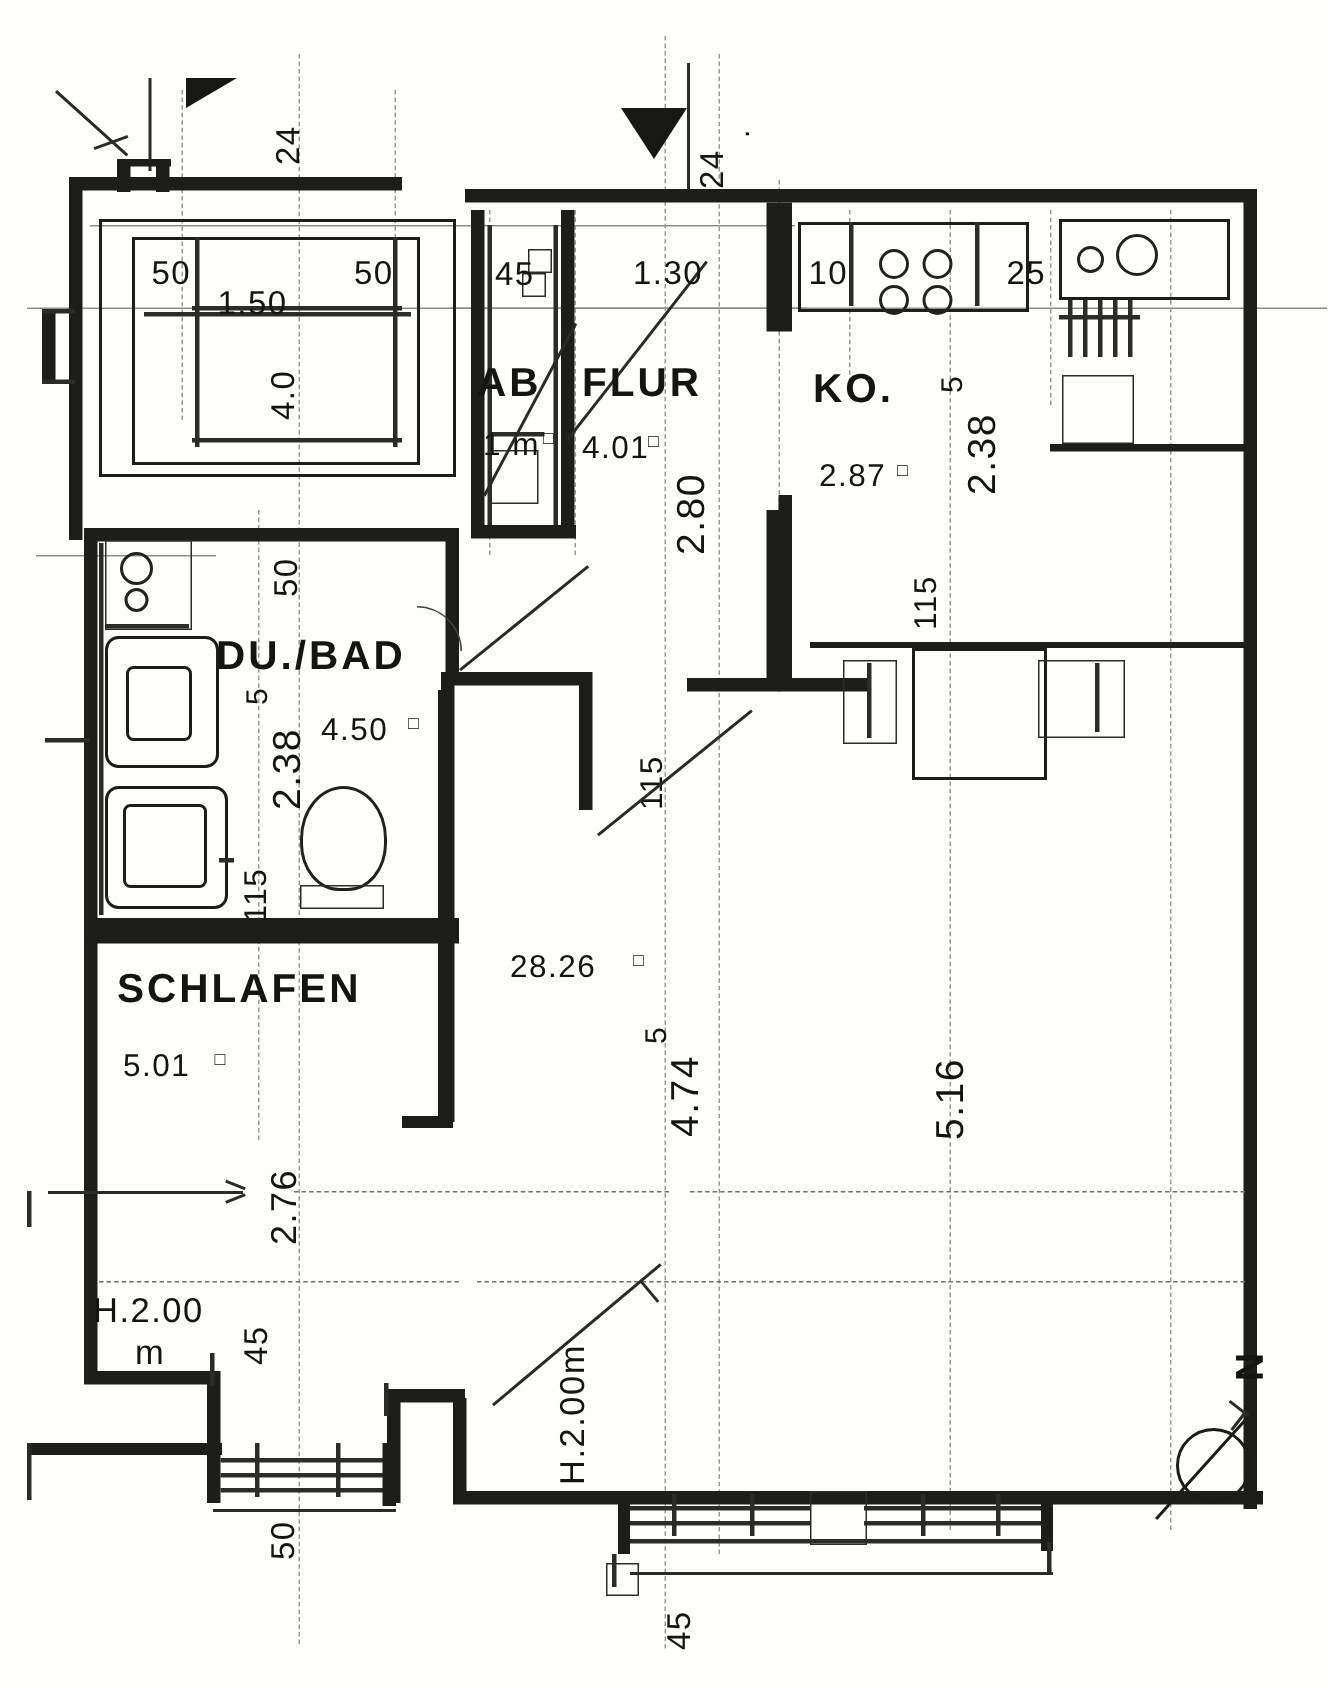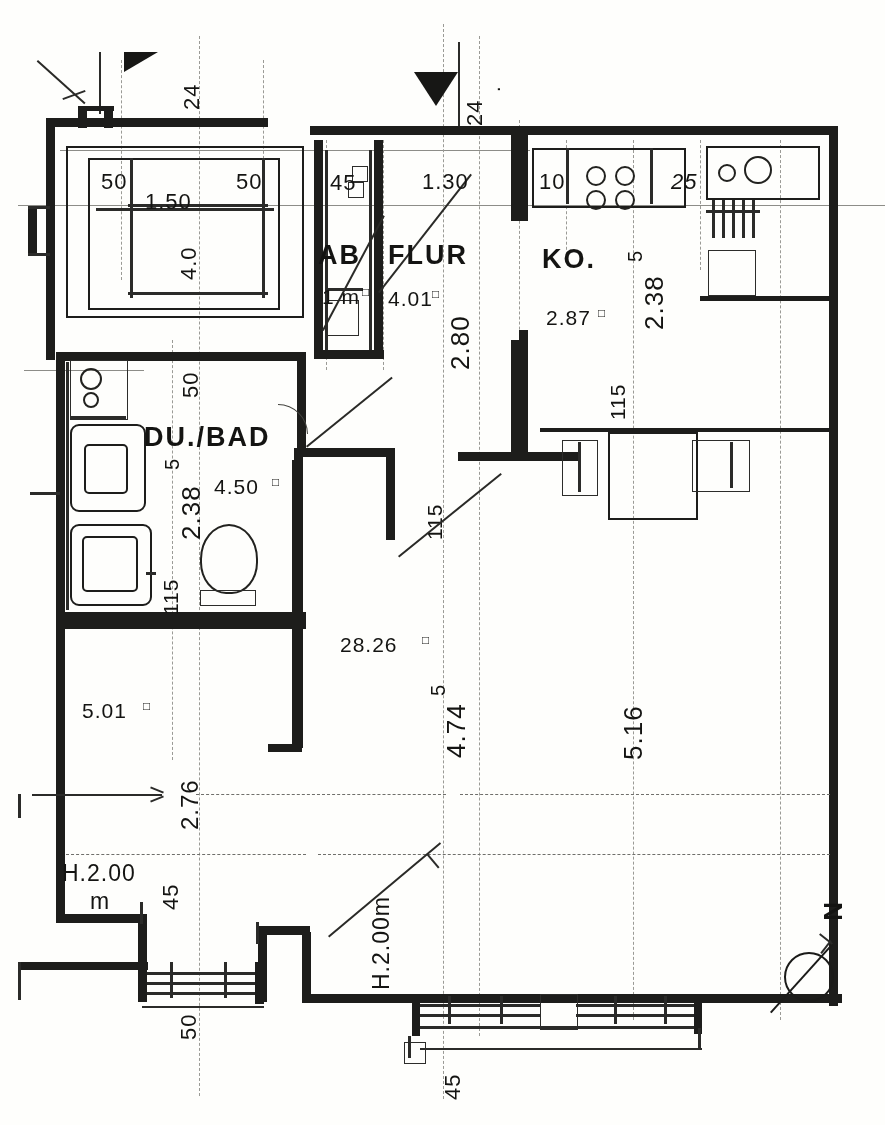--- a/index.html
+++ b/index.html
@@ -186,21 +186,21 @@
   <div class="thin" style="left:712px;top:200px;width:2.5px;height:38px;"></div>
   <div class="thin" style="left:722px;top:200px;width:2.5px;height:38px;"></div>
   <div class="thin" style="left:732px;top:200px;width:2.5px;height:38px;"></div>
   <div class="thin" style="left:742px;top:200px;width:2.5px;height:38px;"></div>
   <div class="thin" style="left:752px;top:200px;width:2.5px;height:38px;"></div>
   <div class="thin" style="left:706px;top:210px;width:54px;height:2.5px;"></div>
   <div class="boxthin" style="left:708px;top:250px;width:46px;height:44px;"></div>
   <div class="wall" style="left:700px;top:296px;width:134px;height:5px;"></div>
 
   <div class="lbl dim" style="left:539px;top:171px;">10</div>
-  <div class="lbl dim" style="left:671px;top:171px;font-style:italic;">25</div>
+  <div class="lbl dim" style="left:671px;top:171px;">25</div>
   <div class="lbl room" style="left:542px;top:246px;">KO.</div>
   <div class="lbl area" style="left:546px;top:307px;">2.87</div>
   <div class="lbl" style="left:598px;top:307px;font-size:12px;">□</div>
   <div class="lbl dim rot90" style="left:641px;top:330px;font-size:26px;">2.38</div>
   <div class="lbl dimS rot90" style="left:625px;top:262px;">5</div>
   <div class="lbl dim rot90" style="left:607px;top:420px;font-size:21px;">115</div>
 
   <div class="wall" style="left:56px;top:352px;width:250px;height:9px;"></div>
   <div class="wall" style="left:297px;top:352px;width:9px;height:100px;"></div>
   <div class="wall" style="left:56px;top:612px;width:250px;height:9px;"></div>
@@ -230,20 +230,21 @@
   <div class="lbl dim rot90" style="left:178px;top:540px;font-size:26px;">2.38</div>
   <div class="lbl dimS rot90" style="left:162px;top:470px;">5</div>
   <div class="lbl dim rot90" style="left:160px;top:615px;font-size:21px;">115</div>
 
   <div class="swing" style="left:248px;top:404px;width:58px;height:58px;transform:rotate(45deg);"></div>
 
   <div class="wall" style="left:56px;top:620px;width:250px;height:9px;"></div>
   <div class="wall" style="left:292px;top:620px;width:9px;height:132px;"></div>
   <div class="wall" style="left:268px;top:744px;width:34px;height:8px;"></div>
 
+  <div class="lbl room" style="left:78px;top:646px;">SCHLAFEN</div>
   <div class="lbl area" style="left:82px;top:700px;">5.01</div>
   <div class="lbl" style="left:143px;top:700px;font-size:12px;">□</div>
   <div class="lbl dim rot90" style="left:178px;top:830px;font-size:24px;">2.76</div>
 
   <div class="thin" style="left:32px;top:794px;width:130px;height:2px;"></div>
   <div class="thin" style="left:150px;top:789px;width:14px;height:2px;transform:rotate(22deg);"></div>
   <div class="thin" style="left:150px;top:798px;width:14px;height:2px;transform:rotate(-22deg);"></div>
 
   <div class="dash-h" style="left:196px;top:794px;width:250px;"></div>
   <div class="dash-h" style="left:460px;top:794px;width:370px;"></div>

